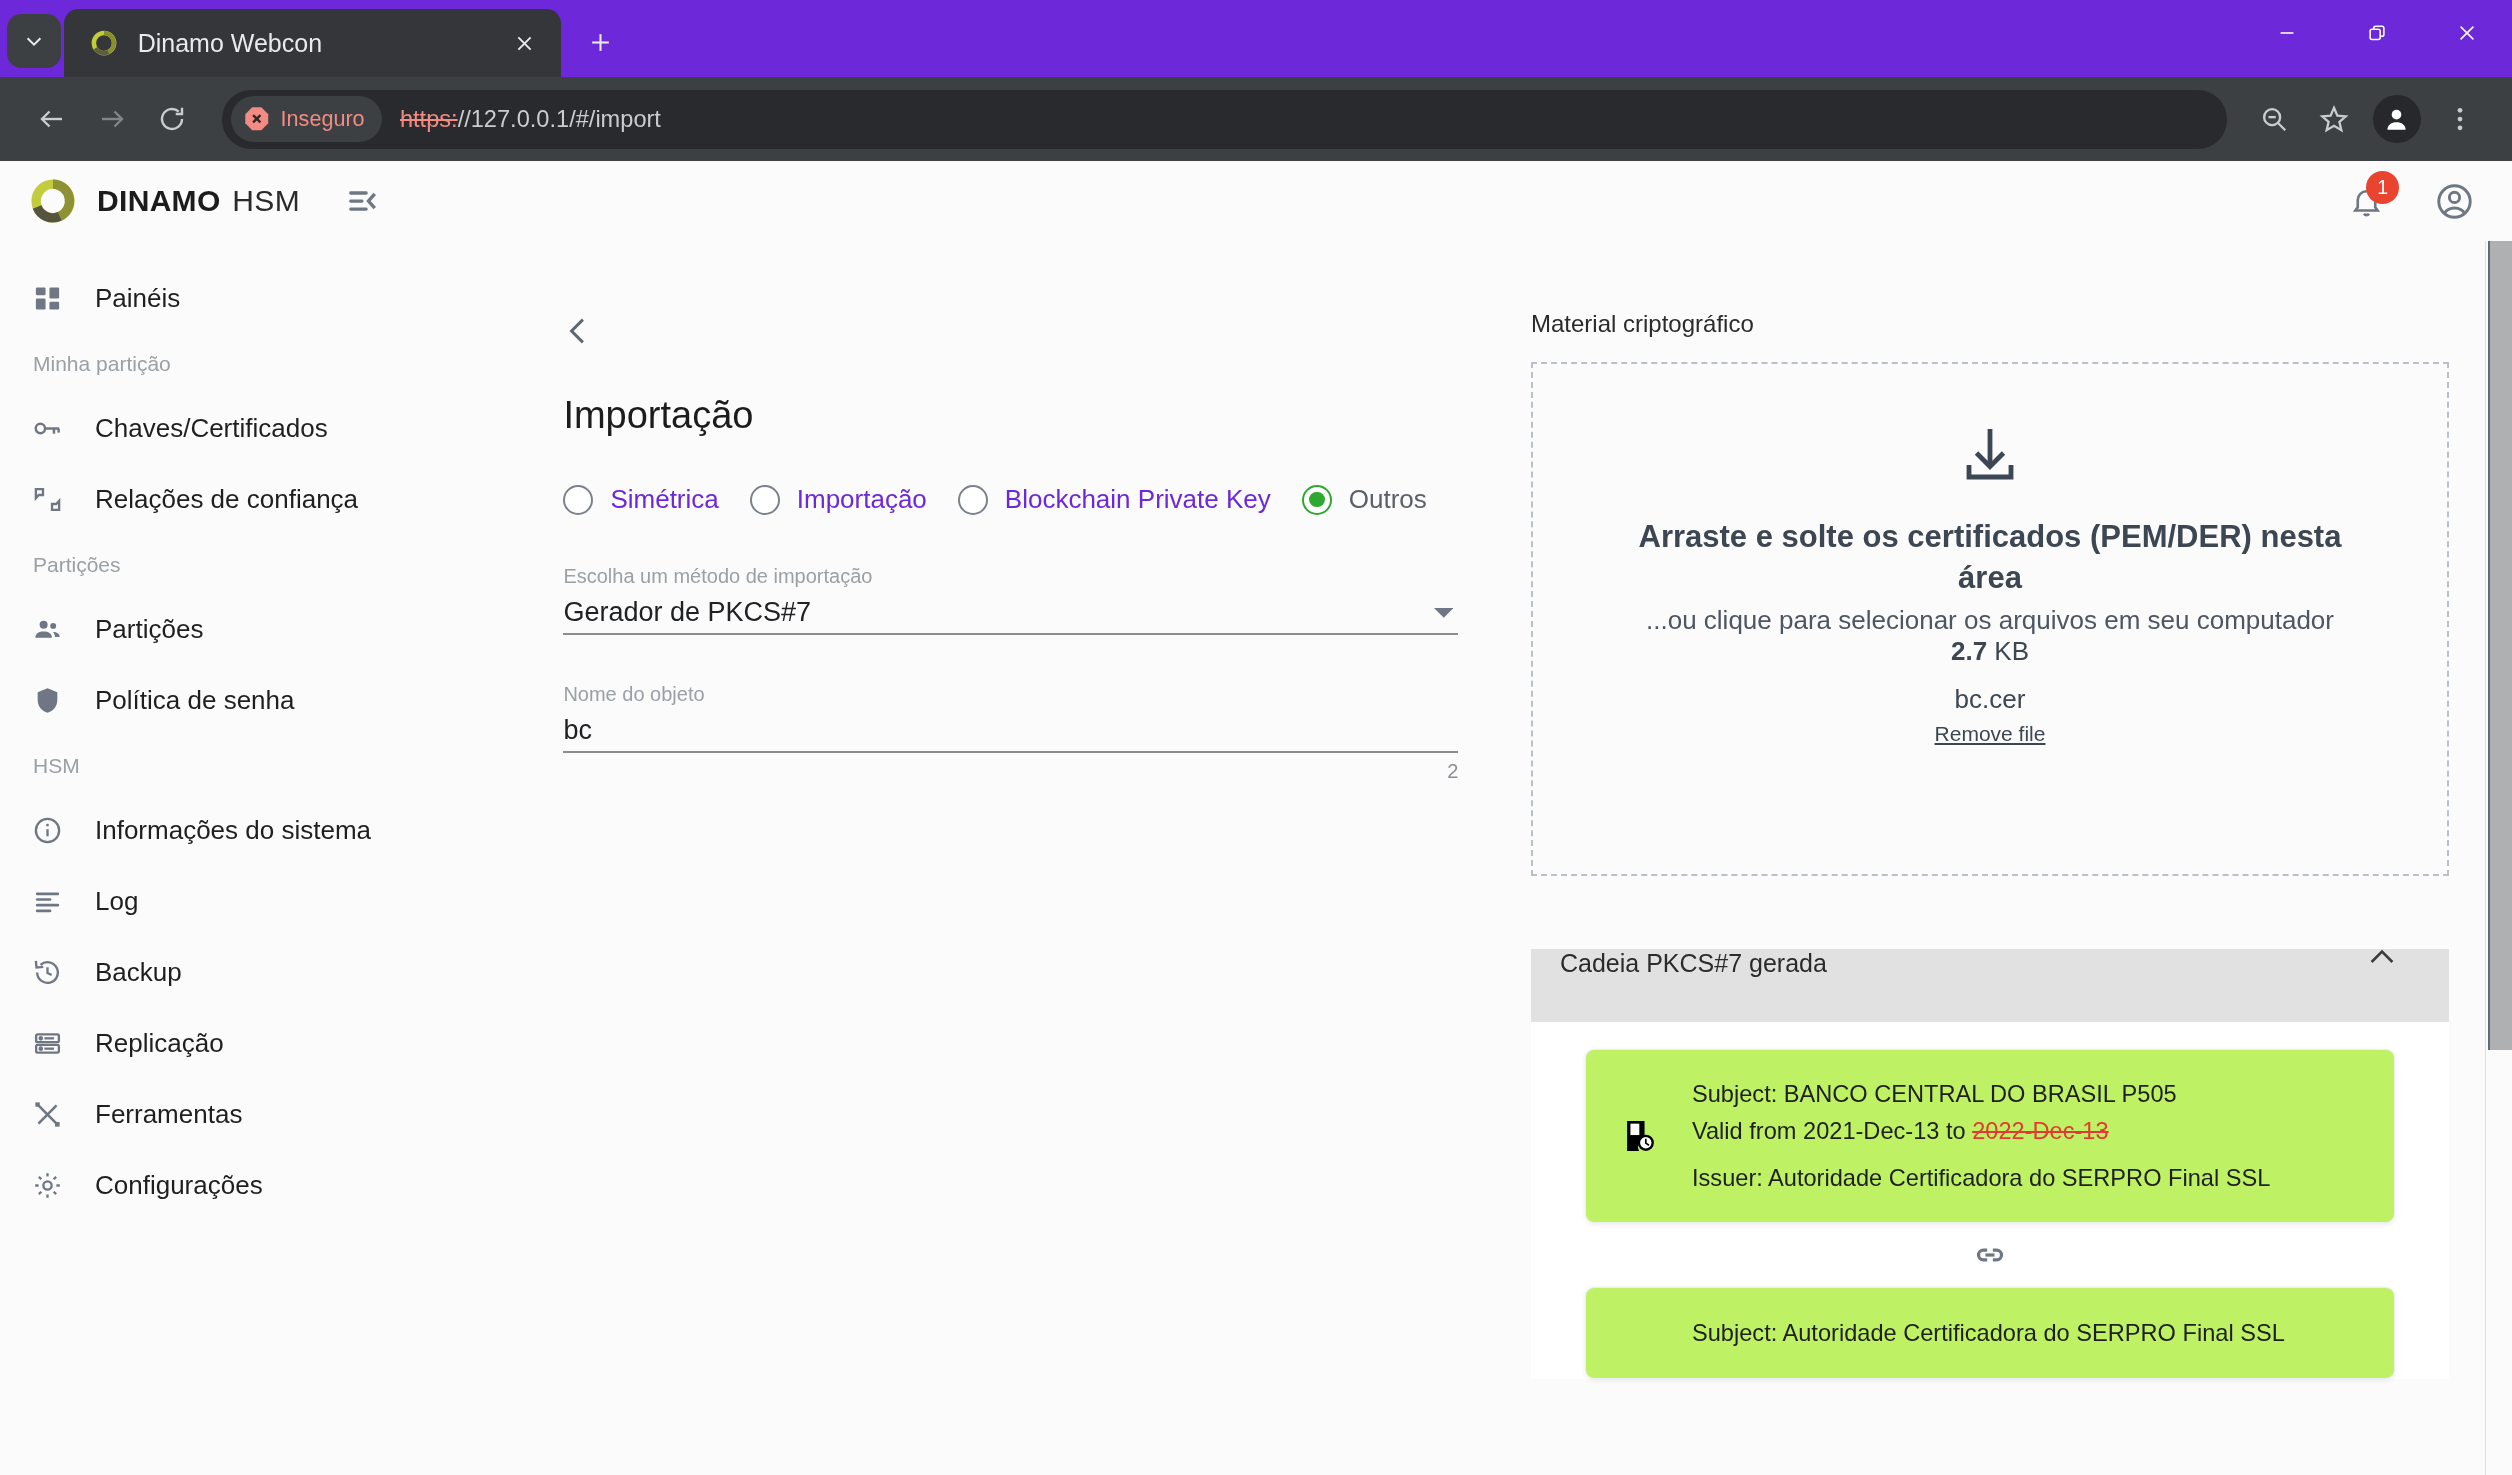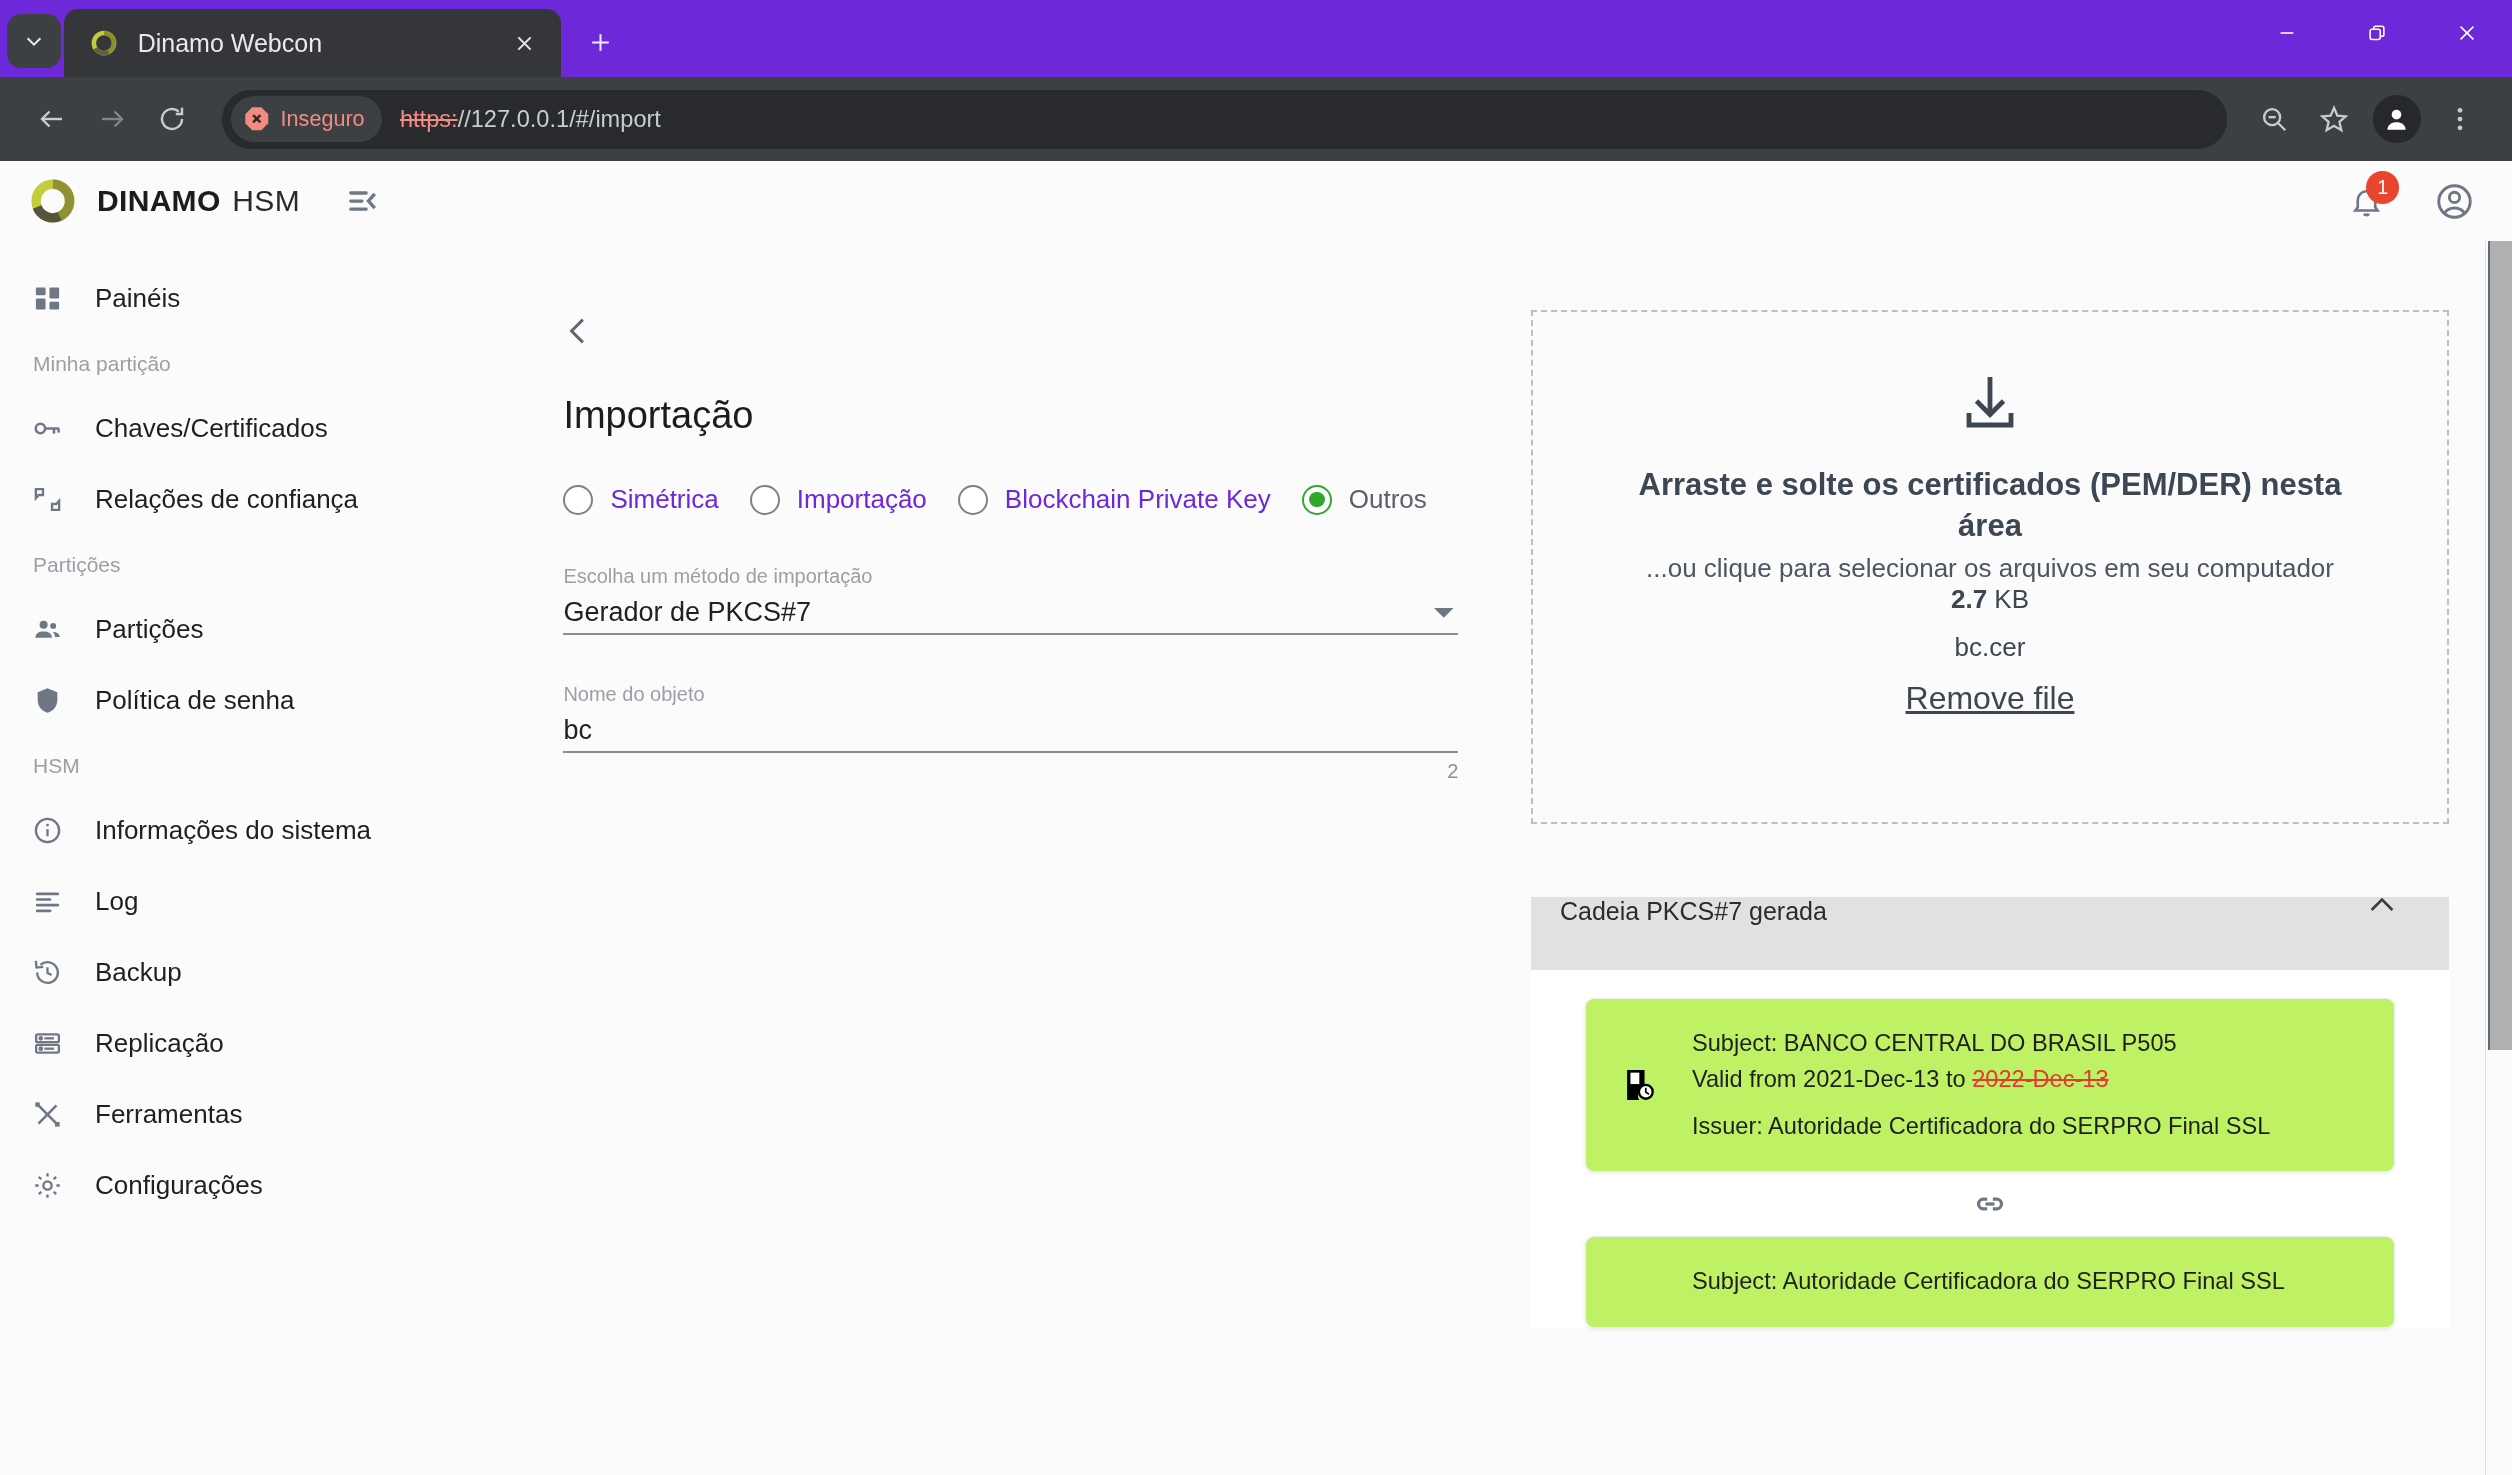--- a/index.html
+++ b/index.html
@@ -321,21 +321,21 @@
     font-size: 26px;
     color: #4d5663;
     text-align: center;
   }
   #file-size {
     font-size: 26px; color: #3d4753; text-align: center;
   }
   #file-size b { font-weight: bold; }
   #file-name { margin-top: 17px; font-size: 26px; color: #3d4753; text-align:center; }
   #remove-file {
-    margin-top: 17px; font-size: 32px; color: #3d4753;
+    margin-top: 7px; font-size: 21px; color: #3d4753;
     text-decoration: underline; text-align: left;
   }
 
   #chain-panel { margin-top: 73px; }
   #chain-header {
     background: #e1e1e1;
     height: 73px;
     display: flex; align-items: flex-start; justify-content: space-between;
     padding: 0 54px 0 29px;
   }
@@ -720,20 +720,21 @@
           <div class="field" id="field-name">
             <div class="field-label">Nome do objeto</div>
             <div class="field-line">
               <span class="field-value">bc</span>
             </div>
             <div class="field-counter">2</div>
           </div>
         </section>
 
         <section id="right-col">
+          <div id="crypto-label">Material criptográfico</div>
 
           <div id="dropzone">
             <svg id="dropzone-arrow" viewBox="0 0 48 48" fill="none" stroke="currentColor" stroke-width="3.2">
               <line x1="24" y1="6" x2="24" y2="30"></line>
               <polyline points="15,22 24,31 33,22"></polyline>
               <polyline points="10,30 10,38 38,38 38,30"></polyline>
             </svg>
             <div id="dropzone-title">Arraste e solte os certificados (PEM/DER) nesta área</div>
             <div id="dropzone-sub">...ou clique para selecionar os arquivos em seu computador</div>
             <div id="file-size"><b>2.7</b> <span>KB</span></div>

